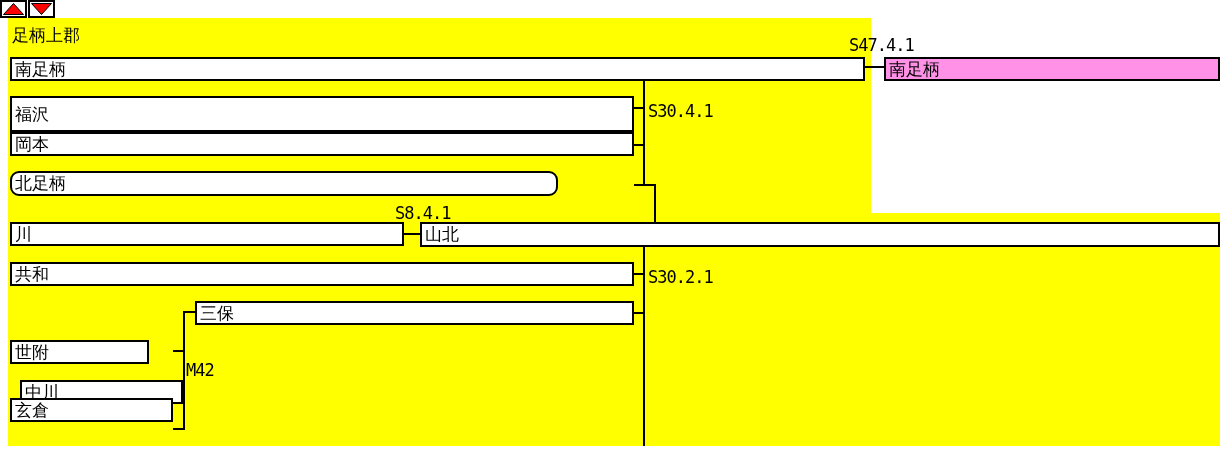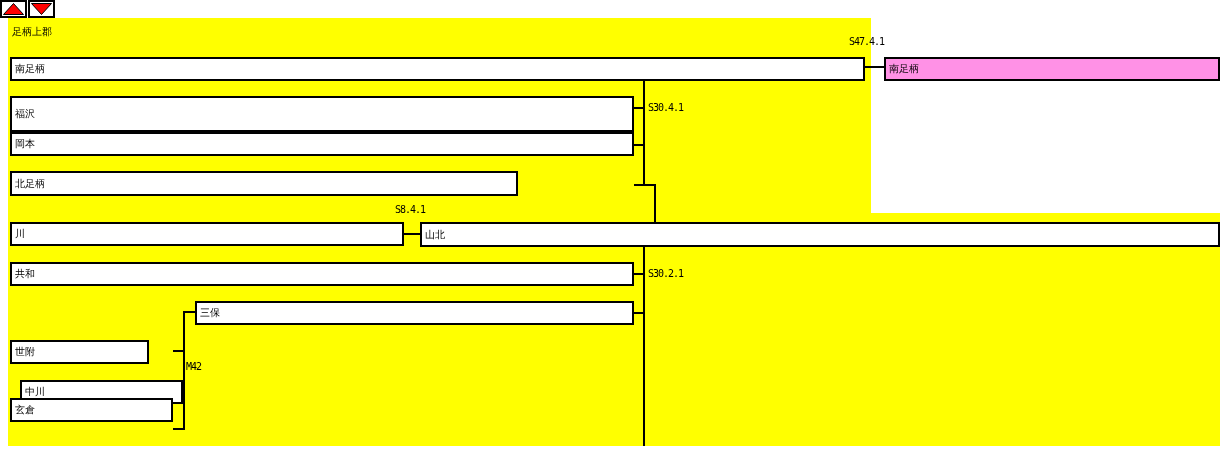--- a/index.html
+++ b/index.html
@@ -2,21 +2,21 @@
 <html><head>
 <meta charset="utf-8">
 <style>
   html,body{margin:0;padding:0;}
   body{font-family:"DejaVu Sans Mono","DejaVu Sans",monospace;}
   #stage{
     position:relative;
     width:1221px;height:449px;
     background:#FFFFFF;
     overflow:hidden;
-    font-size:10px;color:#000;
+    font-size:17px;color:#000;
   }
   .bg{position:absolute;background:#FFFF00;}
   .node{
     position:absolute;
     background:#FFFFFF;
     border:2px solid #000;
     box-sizing:border-box;
     display:flex;align-items:center;
     padding-left:3px;
     line-height:1;
@@ -68,21 +68,21 @@
   </div>
   <div class="node highlight" style="left:884px;top:57px;width:336px;height:24px;">
     <span>南足柄</span>
   </div>
   <div class="node" style="left:10px;top:96px;width:624px;height:36px;">
     <span>福沢</span>
   </div>
   <div class="node" style="left:10px;top:132px;width:624px;height:24px;">
     <span>岡本</span>
   </div>
-  <div class="node" style="left:10px;top:171px;width:508px;height:25px;">
+  <div class="node" style="left:10px;top:171px;width:548px;height:25px;border-radius:9px;">
     <span>北足柄</span>
   </div>
   <div class="node" style="left:10px;top:222px;width:394px;height:24px;">
     <span>川</span>
   </div>
   <div class="node" style="left:420px;top:222px;width:800px;height:25px;">
     <span>山北</span>
   </div>
   <div class="node" style="left:10px;top:262px;width:624px;height:24px;">
     <span>共和</span>

